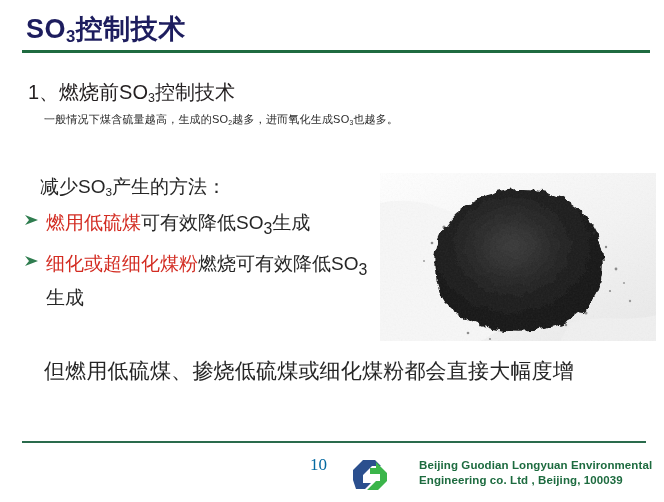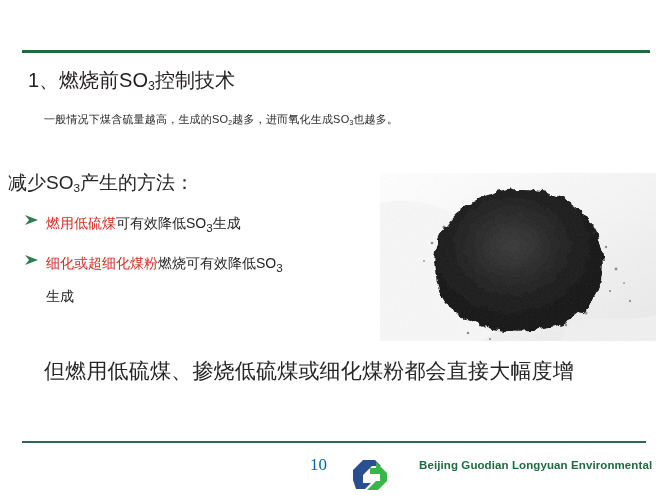--- a/index.html
+++ b/index.html
@@ -41,21 +41,21 @@
     top: 50px;
     width: 628px;
     height: 3px;
     background: #1f6b40;
   }
 
   
   .section-heading {
     position: absolute;
     left: 28px;
-    top: 66px;
+    top: 78px;
     font-size: 20px;
     color: #231f20;
     line-height: 28px;
     white-space: nowrap;
   }
   .section-heading sub,
   .body-line sub,
   .method-heading sub,
   .bullet-text sub {
     font-size: 0.62em;
@@ -70,25 +70,25 @@
     font-size: 11px;
     color: #2b2b2b;
     line-height: 24px;
     white-space: nowrap;
     letter-spacing: 0.2px;
   }
 
   
   .method-heading {
     position: absolute;
-    left: 8px;
+    left: 40px;
     top: 170px;
     font-size: 19px;
     color: #262626;
-    line-height: 26px;
+    line-height: 34px;
     white-space: nowrap;
   }
 
   
   .bullet-list {
     position: absolute;
     left: 24px;
     top: 210px;
     width: 350px;
   }
@@ -101,21 +101,21 @@
   }
   .bullet-arrow {
     flex: 0 0 auto;
     width: 22px;
     padding-top: 2px;
     line-height: 22px;
   }
   .bullet-arrow svg { display: block; }
   .bullet-body {
     flex: 1 1 auto;
-    font-size: 14px;
+    font-size: 19px;
     line-height: 26px;
     color: #262626;
   }
   .bullet-text.red {
     color: #d32c22;
   }
   .bullet-text.black {
     color: #262626;
   }
   .bullet-wrap-line {
@@ -184,20 +184,21 @@
     color: #1d6b3f;
     letter-spacing: 0.1px;
   }
   .footer-company span { display: block; white-space: nowrap; padding-left: 21px; }
 </style>
 </head>
 <body>
 
 <div id="slide">
 
+  <div class="slide-title"><span>SO</span><sub>3</sub><span>控制技术</span></div>
   <div class="title-rule"></div>
 
   <div class="section-heading"><span>1、燃烧前SO</span><sub>3</sub><span>控制技术</span></div>
 
   <div class="body-line"><span>一般情况下煤含硫量越高，生成的SO</span><sub>2</sub><span>越多，进而氧化生成SO</span><sub>3</sub><span>也越多。</span></div>
 
   <div class="method-heading"><span>减少SO</span><sub>3</sub><span>产生的方法：</span></div>
 
   <div class="bullet-list">
 
@@ -284,15 +285,16 @@
   <div class="footer-logo">
     <svg width="40" height="34" viewBox="0 0 40 34" aria-hidden="true">
       <path d="M13 3 L25 3 L31 9 L22 9 L13 18 L13 26 L21 26 L15 32 L6 32 L3 23 L3 13 Z" fill="#2b4f8e"></path>
       <path d="M26 5 L37 16 L37 24 L28 33 L17 33 L26 24 L30 24 L30 17 L20 17 L20 11 L26 11 Z" fill="#3bb54a"></path>
       <path d="M20 12 L29 12 L29 22 L20 22 Z" fill="#ffffff" opacity="0.0"></path>
     </svg>
   </div>
 
   <div class="footer-company">
     <span>Beijing Guodian Longyuan Environmental</span>
+    <span>Engineering co. Ltd , Beijing, 100039</span>
   </div>
 
 </div>
 
 </body></html>

